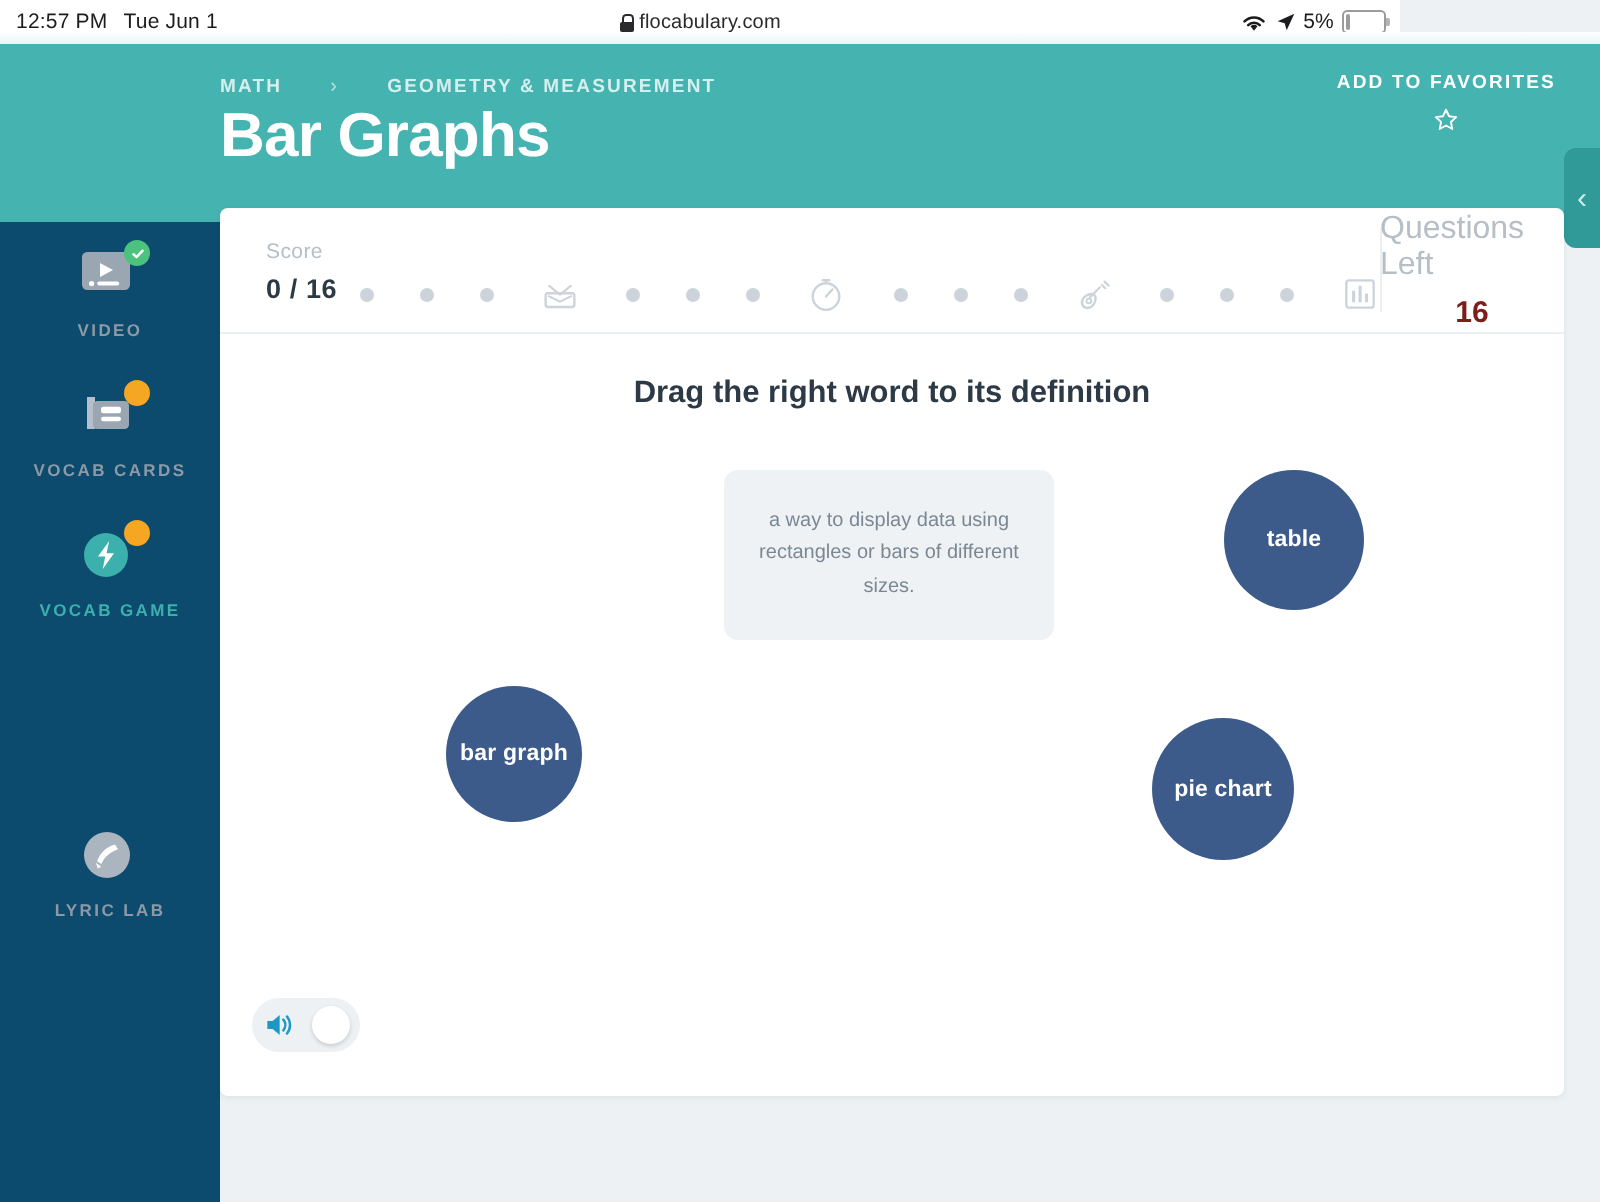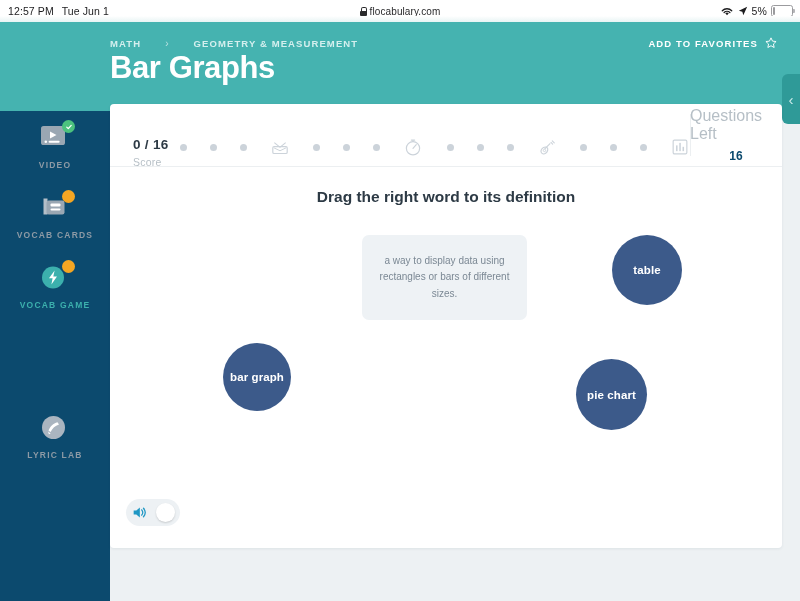--- a/index.html
+++ b/index.html
@@ -7,21 +7,21 @@
     width: 800px; height: 601px;
     overflow: hidden;
     background: #edf1f3;
     font-family: "Liberation Sans", sans-serif;
     -webkit-font-smoothing: antialiased;
   }
   #root { position: relative; width: 800px; height: 601px; }
 
   
   .statusbar {
-    position: absolute; left: 0; top: 0; width: 800px; height: 22px;
+    position: absolute; left: 0; top: 0; width: 700px; height: 22px;
     background: #ffffff;
     display: flex; align-items: center;
     font-size: 10.5px; color: #1c1c1e; letter-spacing: .1px;
   }
   .sb-left { position: absolute; left: 8px; display: flex; gap: 8px; align-items: center; }
   .sb-center { position: absolute; left: 0; right: 0; text-align: center; display: flex;
                align-items: center; justify-content: center; gap: 3px; font-size: 10px; color:#2a2a2c;}
   .sb-right { position: absolute; right: 7px; display: flex; gap: 4px; align-items: center; }
   .lock-ico { display:inline-block; width: 7px; height: 9px; position: relative; }
   .lock-ico:before{content:"";position:absolute;left:0;bottom:0;width:7px;height:5px;background:#2a2a2c;border-radius:1px;}
@@ -42,21 +42,21 @@
     display: flex; align-items: center; gap: 24px;
   }
   .crumb-sep { color: #b8e2e1; font-weight: 400; font-size: 10px; }
   .page-title {
     position: absolute; left: 110px; top: 28px;
     font-size: 31px; font-weight: 800; color: #ffffff; letter-spacing: -0.4px;
   }
   .fav {
     position: absolute; right: 22px; top: 14px;
     display: flex; align-items: center; gap: 6px;
-    font-size: 9.5px; letter-spacing: 1.1px; font-weight: 700; color: #ffffff;
+    font-size: 9.5px; letter-spacing: 1.1px; font-weight: 700; color: #ffffff; flex-direction: column;
   }
   .star { width: 14px; height: 14px; display:block; }
   .side-tab {
     position: absolute; right: 0; top: 52px; width: 18px; height: 50px;
     background: #2f9a98; border-radius: 6px 0 0 6px;
     display: flex; align-items: center; justify-content: center;
     color: #cdeceb; font-size: 15px; font-weight: 300;
   }
 
   
@@ -89,42 +89,42 @@
     position: absolute; left: 110px; top: 104px; width: 672px; height: 444px;
     background: #ffffff; border-radius: 4px;
     box-shadow: 0 1px 3px rgba(40,60,80,.08);
   }
   .scorebar {
     position: absolute; left: 0; top: 0; width: 672px; height: 62px;
     border-bottom: 1px solid #eceff1;
   }
   .score-label {
     position: absolute; left: 23px; top: 16px;
-    font-size: 10.5px; color: #b6bfc6; letter-spacing: .2px; margin-top: 36px;
+    font-size: 10.5px; color: #b6bfc6; letter-spacing: .2px;
   }
   .score-value {
     position: absolute; left: 23px; top: 33px;
     font-size: 13.5px; color: #2d3a45; font-weight: 700; letter-spacing: .3px;
   }
   .dots {
     position: absolute; left: 70px; top: 30px; width: 510px; height: 26px;
     display: flex; align-items: center; justify-content: space-between;
   }
   .dot { width: 7px; height: 7px; border-radius: 50%; background: #ccd3da; flex: 0 0 auto; }
   .milestone { width: 20px; height: 20px; flex: 0 0 auto; display:flex; align-items:center; justify-content:center; }
   .milestone svg { display: block; }
   .qleft-divider {
     position: absolute; left: 580px; top: 10px; width: 1px; height: 42px; background: #eceff1;
   }
   .qleft {
     position: absolute; right: 0; top: 0; width: 92px; height: 62px;
     display: flex; flex-direction: column; align-items: center; justify-content: center; gap: 6px;
   }
   .qleft-label { font-size: 16px; color: #b6bfc6; }
-  .qleft-value { font-size: 12px; color: #0c4a6e; font-weight: 700; text-align: center; }
+  .qleft-value { font-size: 15px; color: #7f1d1d; font-weight: 700; text-align: center; }
 
   
   .prompt {
     position: absolute; left: 0; right: 0; top: 84px;
     text-align: center; font-size: 15.5px; font-weight: 700; color: #2d3a45;
   }
   .definition {
     position: absolute; left: 252px; top: 131px; width: 165px; height: 85px;
     background: #eef2f5; border-radius: 7px;
     display: flex; align-items: center; justify-content: center; padding: 0 14px;

